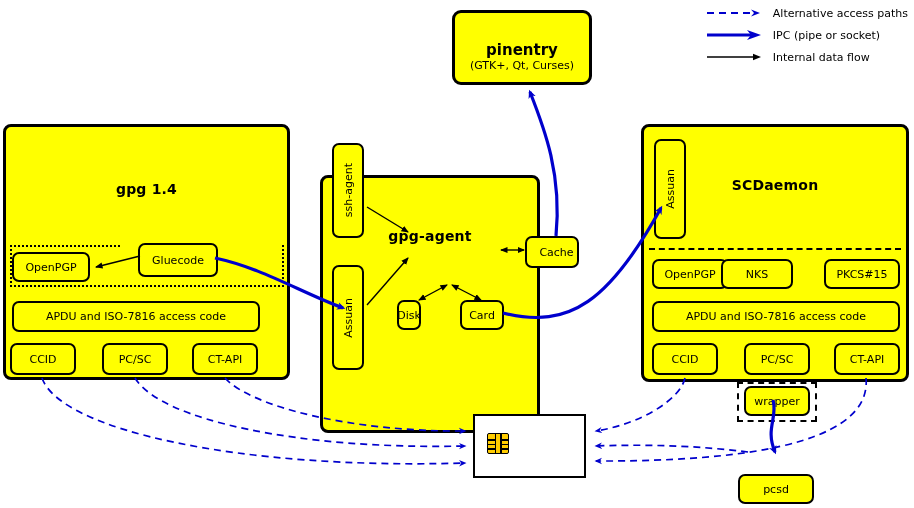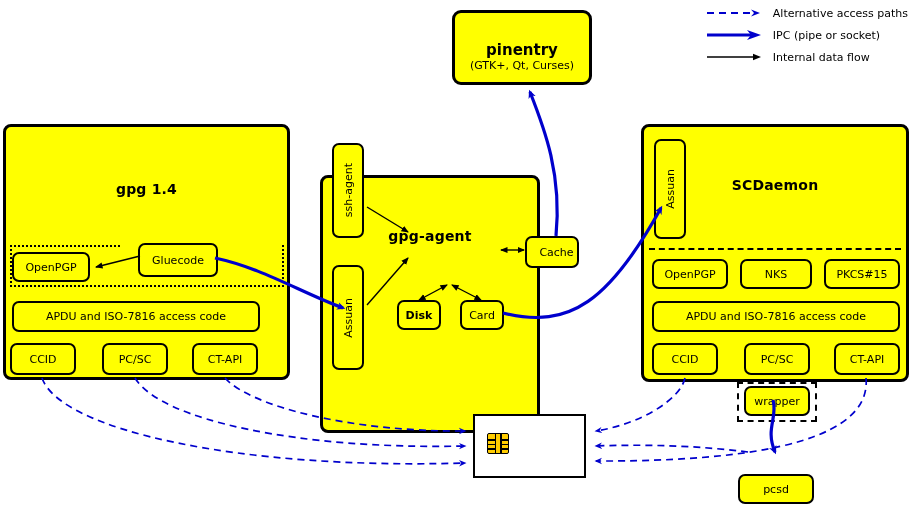--- a/index.html
+++ b/index.html
@@ -278,37 +278,37 @@
     <span>ssh-agent</span>
   </div>
 
   <div class="node vert" style="left:332px; top:265px; width:32px; height:105px;">
     <span>Assuan</span>
   </div>
 
 
   <div class="node small" style="left:525px; top:236px; width:54px; height:32px;padding-left:9px;">Cache</div>
 
-  <div class="node small" style="left:397px; top:300px; width:44px; height:30px;font-weight:bold;">Disk</div>
+  <div class="node small" style="left:397px; top:300px; width:24px; height:30px;">Disk</div>
 
   <div class="node small" style="left:460px; top:300px; width:44px; height:30px;">Card</div>
 
   <div class="node big" id="scdaemon-box" style="left:641px; top:124px; width:268px; height:258px;">
     <div class="title" style="margin-top:50px;">SCDaemon</div>
   </div>
 
   <div class="node vert" style="left:654px; top:139px; width:32px; height:100px;">
     <span>Assuan</span>
   </div>
 
   <div style="position:absolute; left:649px; top:248px; width:252px; height:0;
               border-top:2px dashed #000000; z-index:3;"></div>
 
   <div class="node small" style="left:652px; top:259px; width:76px; height:30px;">OpenPGP</div>
-  <div class="node small" style="left:740px; top:259px; width:72px; height:30px;">NKS</div>
+  <div class="node small" style="left:721px; top:259px; width:72px; height:30px;">NKS</div>
   <div class="node small" style="left:824px; top:259px; width:76px; height:30px;">PKCS#15</div>
 
   <div class="node small" style="left:652px; top:301px; width:248px; height:31px;">APDU and ISO-7816 access code</div>
 
   <div class="node small" style="left:652px; top:343px; width:66px; height:32px;">CCID</div>
   <div class="node small" style="left:744px; top:343px; width:66px; height:32px;">PC/SC</div>
   <div class="node small" style="left:834px; top:343px; width:66px; height:32px;">CT-API</div>
 
   <div class="dashed-region" style="left:737px; top:382px; width:80px; height:40px;"></div>
   <div class="node small" style="left:744px; top:386px; width:66px; height:30px;">wrapper</div>

